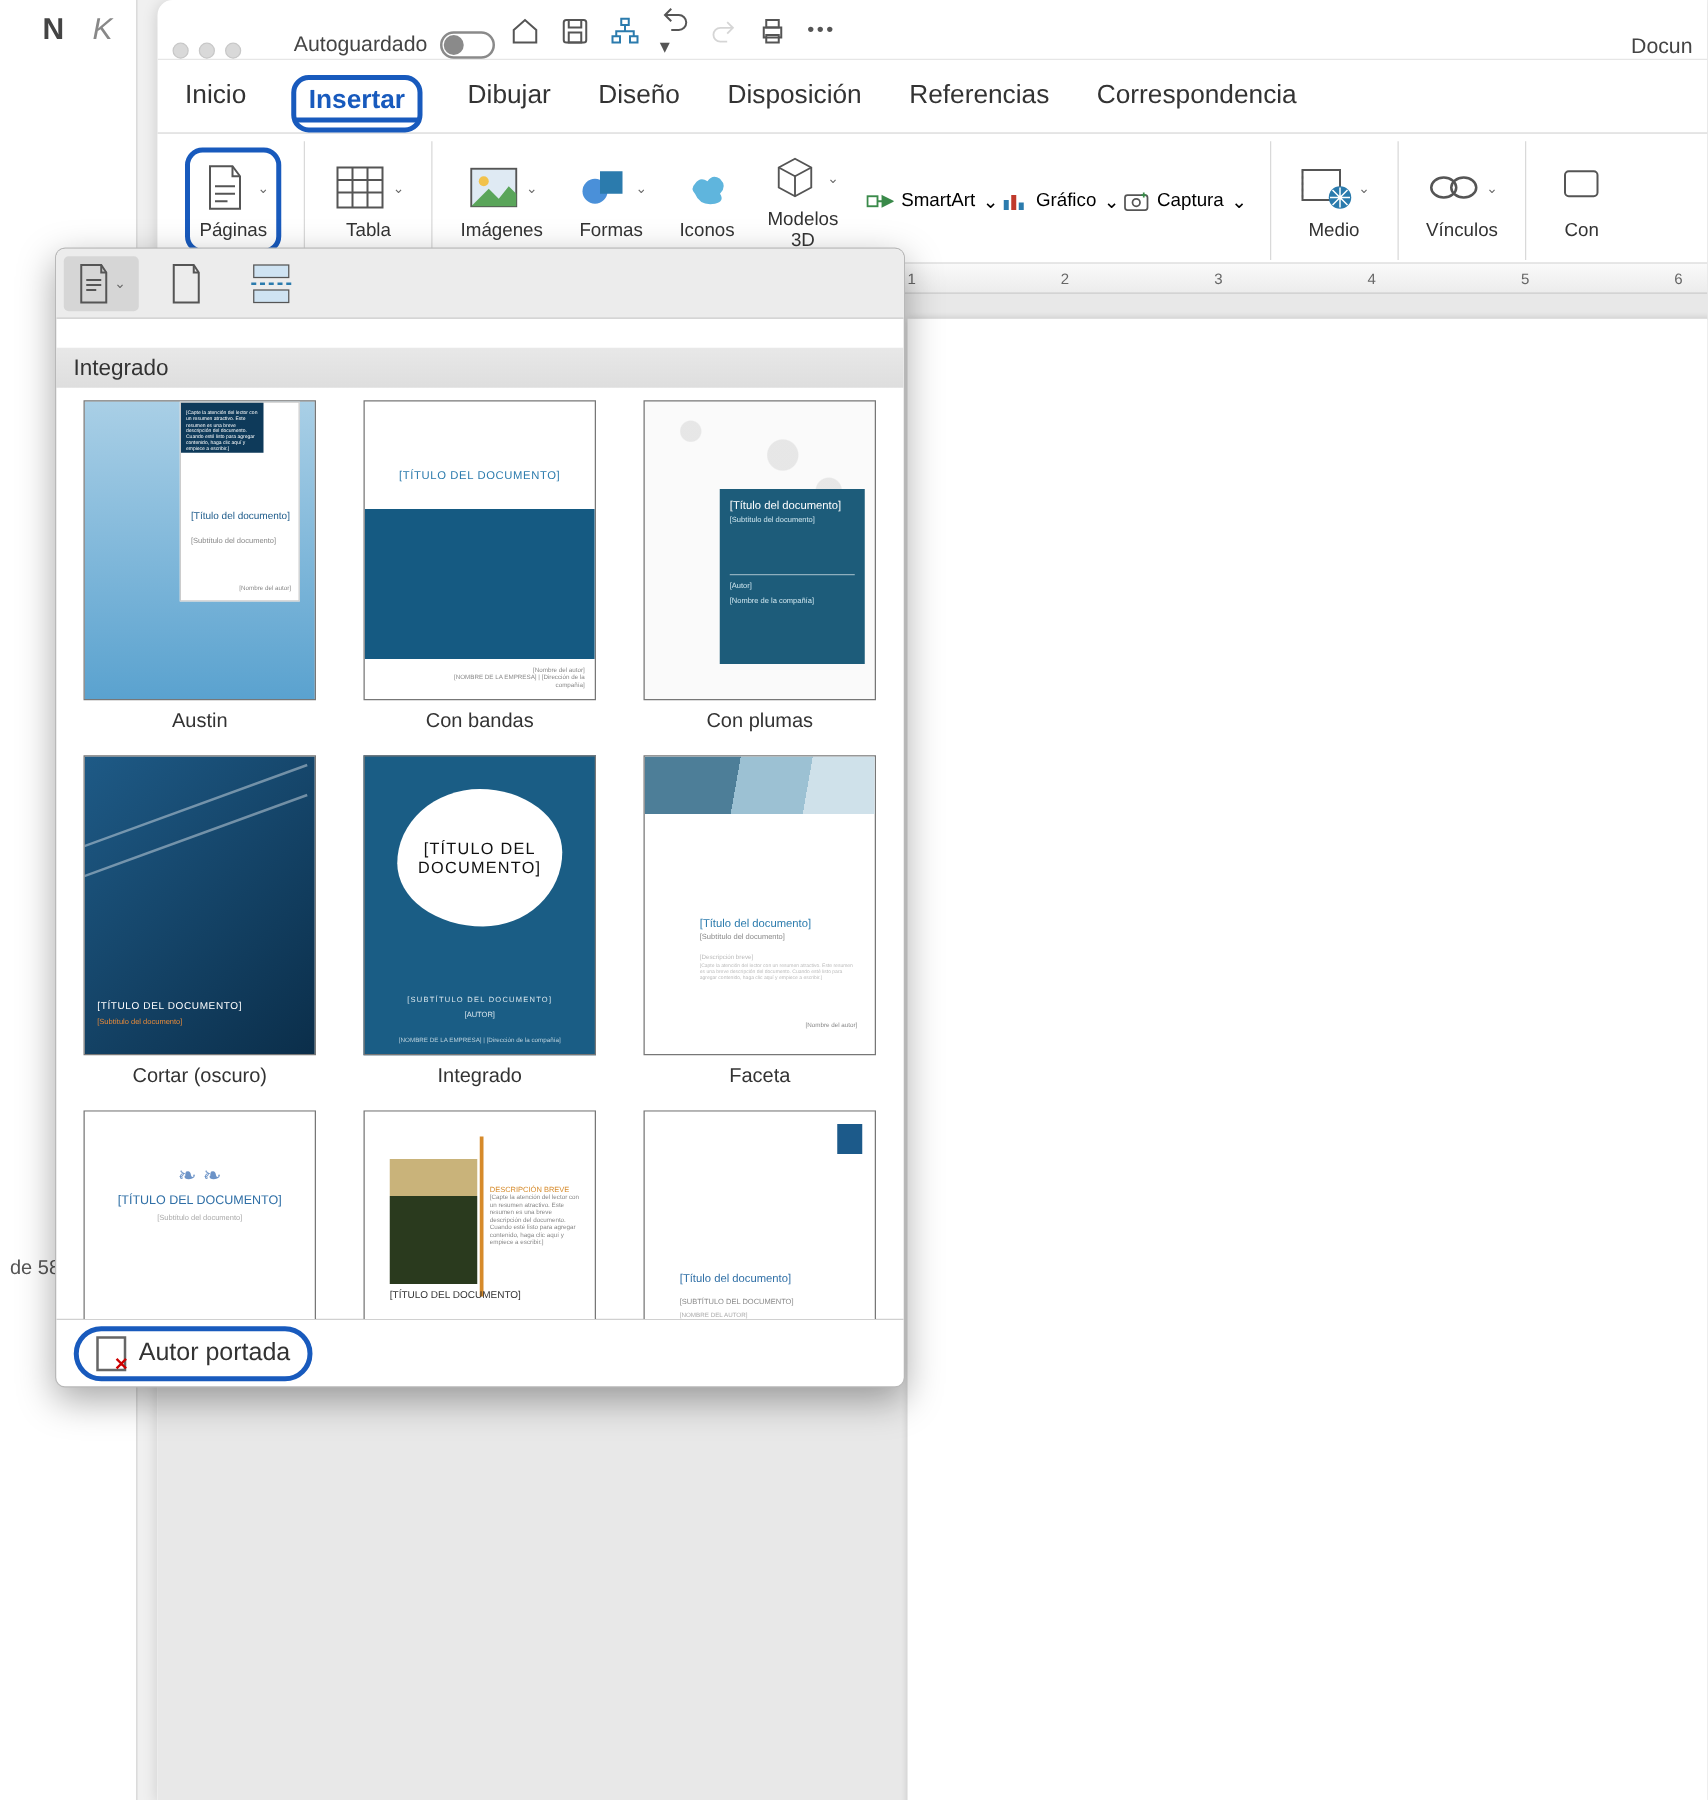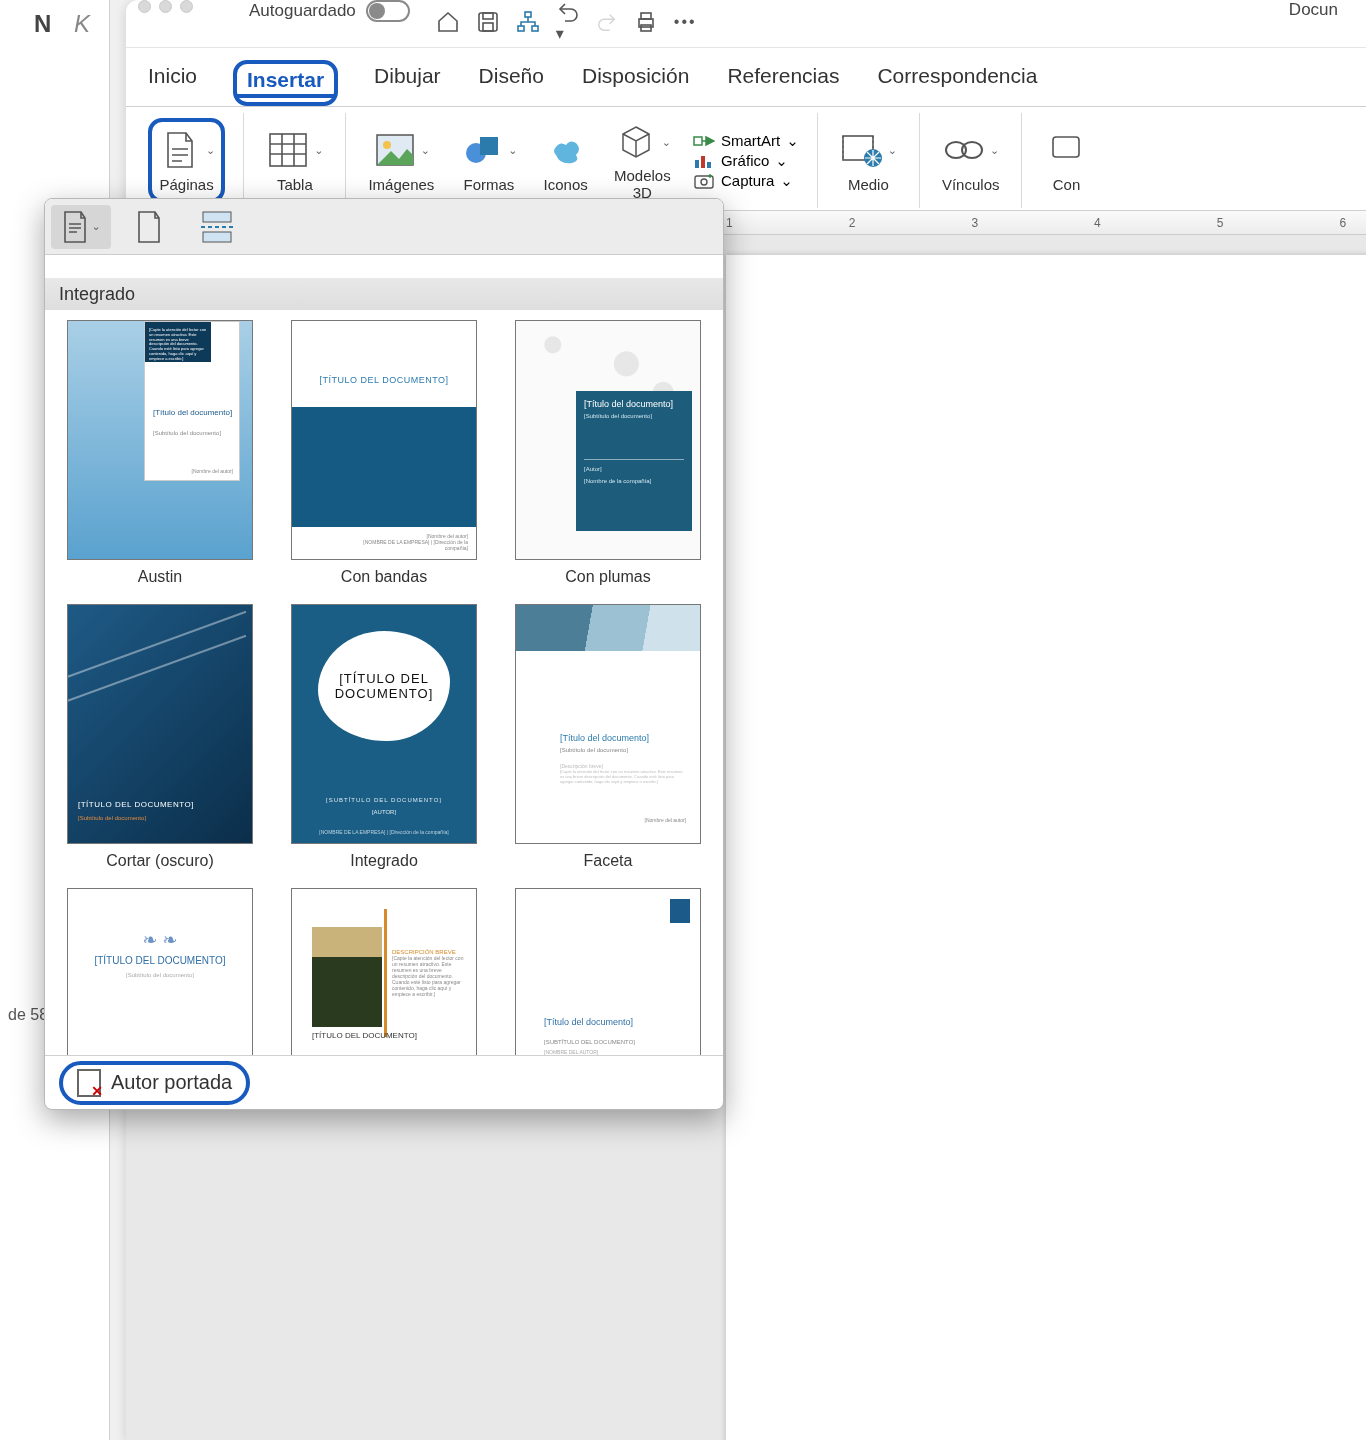--- a/index.html
+++ b/index.html
@@ -48,40 +48,40 @@
     background: #fff;
     border-radius: 12px 0 0 0;
     box-shadow: 0 2px 12px rgba(0,0,0,0.15);
     overflow: hidden;
   }
 
   
   .titlebar {
     height: 48px;
     display: flex;
-    align-items: flex-start;
+    align-items: flex-end;
     padding: 0 12px;
-    gap: 26px;
+    gap: 12px;
     border-bottom: 1px solid #e6e6e6;
   }
   .traffic { display: flex; gap: 8px; }
   .traffic .dot { width: 13px; height: 13px; border-radius: 50%; background: #d9d9d9; border: 1px solid #c8c8c8;}
   .autoguard { display: flex; align-items: center; gap: 10px; margin-left: 30px;}
   .autoguard-label { font-size: 17px; color: #444; }
   .toggle {
     width: 44px; height: 22px; border-radius: 11px; background: #fff;
     border: 2px solid #8a8a8a; position: relative;
   }
   .toggle::after {
     content: ""; position: absolute; left: 1px; top: 1px;
     width: 16px; height: 16px; border-radius: 50%; background: #8a8a8a;
   }
   .qa-icons { display: flex; gap: 16px; align-items: center; }
   .qa-icons .icn { color: #555; }
-  .doc-title { margin-left: auto; font-size: 17px; color: #444; margin-right: 16px;}
+  .doc-title { margin-left: auto; font-size: 17px; color: #444; margin-right: 0;}
 
   
   .tabs {
     display: flex;
     gap: 34px;
     padding: 12px 20px 0 20px;
     font-size: 21px;
     color: #333;
     border-bottom: 1px solid #d0d0d0;
   }
@@ -124,21 +124,21 @@
     gap: 4px; font-size: 15px; color: #333; cursor: pointer;
     padding: 2px 4px;
   }
   .ritem .caret { font-size: 11px; color: #666; margin-left: 4px;}
   .ritem .iconbox { width: 44px; height: 44px; display:flex; align-items:center; justify-content:center; position: relative;}
   .ritem.highlighted {
     border: 4px solid #185abd;
     border-radius: 14px;
     padding: 6px 6px;
   }
-  .small-stack { display: flex; flex-direction: column; gap: 2px; font-size: 15px; align-items: flex-start;}
+  .small-stack { display: flex; flex-direction: row; gap: 2px; font-size: 15px; align-items: flex-start;}
   .small-stack .row { display:flex; align-items:center; gap:6px;}
 
   
   .docarea {
     position: relative;
     height: 1286px;
     background: #e8e8e8;
   }
   .ruler {
     position: absolute;

